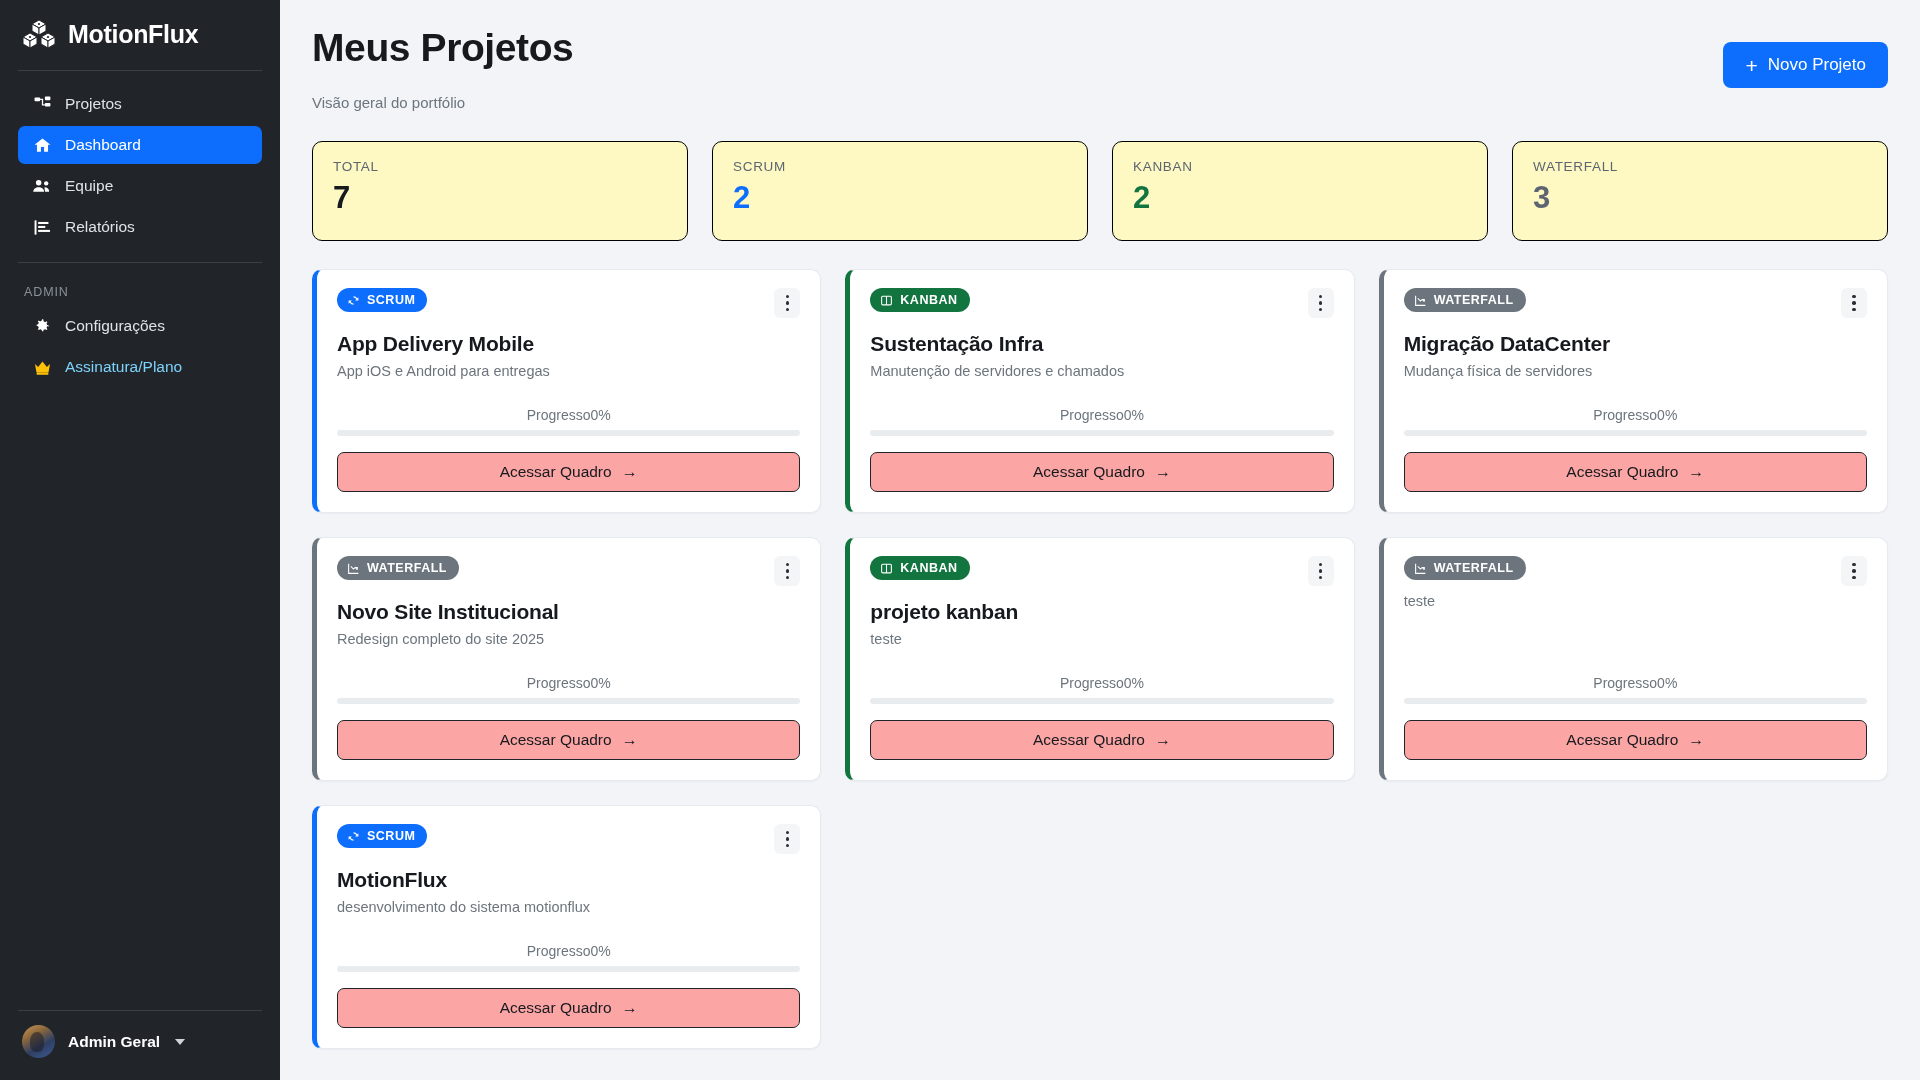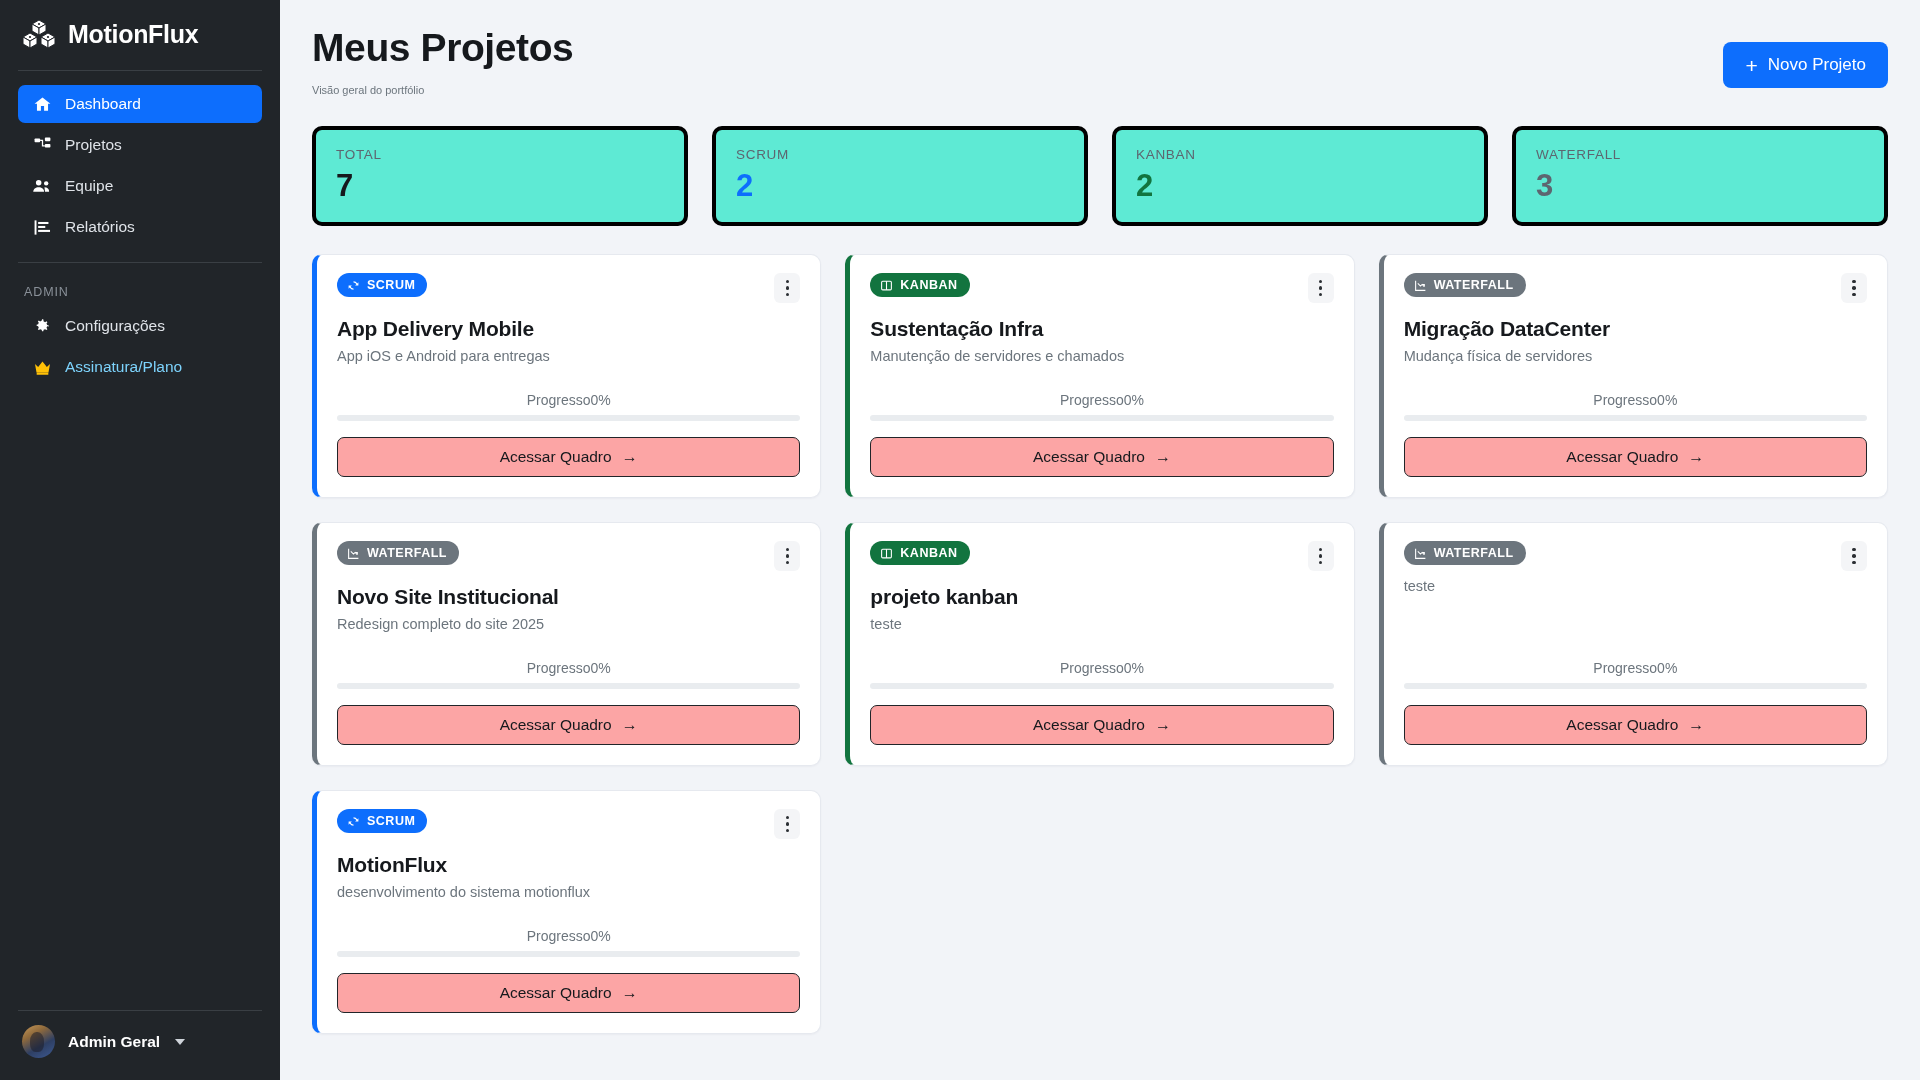--- a/index.html
+++ b/index.html
@@ -61,34 +61,34 @@
     width: 14px; height: 20px; border-radius: 45% 45% 40% 40%;
     background: rgba(30,30,40,0.55);
   }
   .user-name { color: #fff; font-size: 15.5px; font-weight: bold; }
   .caret { width: 0; height: 0; border-left: 5px solid transparent; border-right: 5px solid transparent; border-top: 6px solid #cfd4da; margin-left: 2px; }
 
   
   .main { flex: 1 1 auto; height: 1080px; padding: 26px 32px 0 32px; overflow: hidden; }
   .page-head { display: flex; align-items: flex-start; justify-content: space-between; }
   .page-title { font-size: 39px; font-weight: bold; color: #16191d; letter-spacing: -0.4px; }
-  .page-sub { font-size: 11px; color: #6c757d; margin-top: 14px; }
+  .page-sub { font-size: 15px; color: #6c757d; margin-top: 24px; }
   .btn-new {
     background: #0d6efd; color: #fff; border: none; border-radius: 8px;
     height: 46px; padding: 0 22px;
     font-size: 17px; font-family: inherit;
     display: inline-flex; align-items: center; gap: 10px; cursor: pointer;
     margin-top: 16px;
   }
   .btn-new .plus { font-size: 21px; line-height: 1; font-weight: 400; }
 
   
   .stats { display: grid; grid-template-columns: repeat(4, 1fr); gap: 24px; margin-top: 30px; }
   .stat-card {
-    background: #5eead4; border: 4px solid #000000; border-radius: 10px;
+    background: #fef9c3; border: 1px solid #000000; border-radius: 10px;
     height: 100px; padding: 17px 20px;
   }
   .stat-label { font-size: 13.5px; color: #5d6670; letter-spacing: 0.7px; }
   .stat-value { font-size: 31px; font-weight: bold; margin-top: 8px; line-height: 1; }
 
   
   .grid { display: grid; grid-template-columns: repeat(3, 1fr); gap: 24px; margin-top: 28px; }
   .pcard {
     background: #fff; border: 1px solid #e6e9ef; border-radius: 10px;
     border-left-width: 5px; border-left-style: solid;
@@ -149,38 +149,38 @@
             <circle cx="8" cy="18" r="1.1"></circle>
             <circle cx="26" cy="18" r="1.1"></circle>
         </g>
       </svg>
       <span class="brand-name">MotionFlux</span>
     </div>
 
     <div class="sb-divider"></div>
 
     <nav class="nav">
-      <div class="nav-item active">
-        <span class="nicon">
-          <svg width="19" height="19" viewBox="0 0 24 24" fill="#ffffff">
-              <path d="M12 3 2 11h3v9h5v-6h4v6h5v-9h3z"></path>
-            </svg>
-        </span>
-        <span>Dashboard</span>
-      </div>
       <div class="nav-item">
         <span class="nicon">
           <svg width="19" height="19" viewBox="0 0 24 24" fill="#ffffff">
               <rect x="2" y="3" width="7" height="5" rx="1"></rect>
               <rect x="15" y="2" width="7" height="4.5" rx="1"></rect>
               <rect x="15" y="10" width="7" height="4.5" rx="1"></rect>
               <path d="M9 5.5h3v7h3M12 12.5v-7" stroke="#ffffff" stroke-width="1.6" fill="none"></path>
             </svg>
         </span>
         <span>Projetos</span>
+      </div>
+      <div class="nav-item active">
+        <span class="nicon">
+          <svg width="19" height="19" viewBox="0 0 24 24" fill="#ffffff">
+              <path d="M12 3 2 11h3v9h5v-6h4v6h5v-9h3z"></path>
+            </svg>
+        </span>
+        <span>Dashboard</span>
       </div>
       <div class="nav-item">
         <span class="nicon">
           <svg width="20" height="20" viewBox="0 0 24 24" fill="#ffffff">
               <circle cx="8" cy="8" r="3.3"></circle>
               <circle cx="17" cy="8.8" r="2.6"></circle>
               <path d="M1.5 19c0-3.6 2.9-5.6 6.5-5.6s6.5 2 6.5 5.6z"></path>
               <path d="M15 13.6c3.3 0 5.6 1.8 5.6 5.4h-5z"></path>
             </svg>
         </span>

